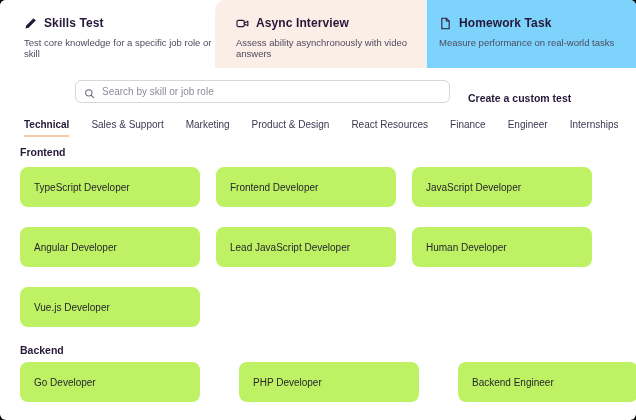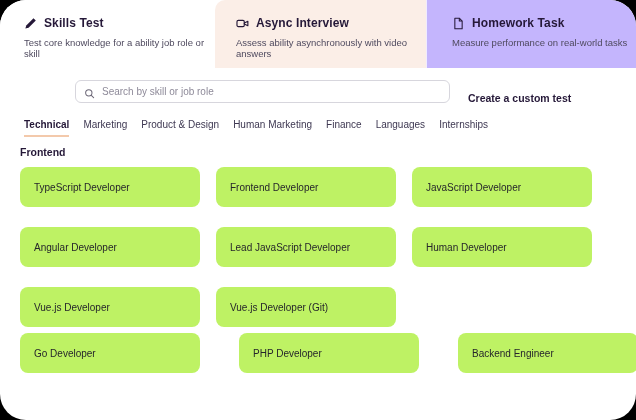--- a/index.html
+++ b/index.html
@@ -3,30 +3,30 @@
 <meta charset="utf-8">
 <style>
   * { box-sizing: border-box; margin: 0; padding: 0; }
   html, body { width: 636px; height: 420px; background: #000; }
   body { font-family: "Liberation Sans", sans-serif; }
 
   .app {
     position: relative;
     width: 636px; height: 420px;
     background: #ffffff;
-    border-radius: 26px;
+    border-radius: 6px;
     overflow: hidden;
   }
 
   
   .type-tabs { display: flex; height: 68px; }
   .type-tab { padding: 16px 0 0 24px; cursor: pointer; }
   .type-tab.t1 { width: 215px; background: #ffffff; }
   .type-tab.t2 { width: 211px; background: #fbeee7; padding-left: 21px; border-top-left-radius: 10px; }
-  .type-tab.t3 { flex: 1; background: #c4b5fd; padding-left: 25px; border-left: 1px solid rgba(255,255,255,.75); }
+  .type-tab.t3 { flex: 1; background: #7dd3fc; padding-left: 12px; border-left: 1px solid rgba(255,255,255,.75); }
   .type-head { display: flex; align-items: center; gap: 7px; color: #251838; font-weight: 700; font-size: 12px; letter-spacing: .1px; }
   .type-head .ticon { display: inline-flex; width: 13px; height: 13px; color: #251838; flex: 0 0 auto; }
   .type-head .ticon svg { width: 100%; height: 100%; }
   .type-desc { margin-top: 7px; font-size: 9.5px; color: #4f4a5f; }
 
   
   .search-row { display: flex; align-items: center; margin: 10px 20px 0 75px; }
   .search-box { position: relative; width: 375px; }
   .search-box input {
     width: 100%; height: 23px;
@@ -34,21 +34,21 @@
     padding: 0 24px 0 26px;
     font-family: "Liberation Sans", sans-serif;
     font-size: 10px; color: #3a3a42; outline: none; background: #fff;
   }
   .search-box input::placeholder { color: #8e8a99; }
   .search-glyph { position: absolute; left: 9px; top: 5px; width: 11px; height: 11px; color: #6d6878; pointer-events: none; }
   .search-glyph svg { width: 100%; height: 100%; }
   .create-link { margin-left: 18px; font-size: 10.5px; font-weight: 700; color: #251838; cursor: pointer; white-space: nowrap; margin-top: 14px; }
 
   
-  .cat-tabs { display: flex; align-items: flex-start; gap: 14px; margin: 15px 16px 0 24px; }
+  .cat-tabs { display: flex; align-items: flex-start; gap: 22px; margin: 15px 16px 0 24px; }
   .cat-tab { font-size: 10px; color: #3e3852; padding-bottom: 5px; border-bottom: 2px solid transparent; cursor: pointer; white-space: nowrap; }
   .cat-tab.active { font-weight: 700; color: #251838; border-bottom-color: #f3c9ab; }
 
   
   .section-title { margin: 9px 0 0 20px; font-size: 10.5px; font-weight: 700; color: #251838; }
   .section-title.backend { margin-top: 17px; }
   .card-grid { display: grid; grid-template-columns: repeat(3, 180px); column-gap: 16px; row-gap: 20px; margin: 9px 0 0 20px; }
   .card-grid.first { margin-top: 9px; }
   .card-grid.second { margin-top: 6px; gap: 39px; }
   .role-card {
@@ -65,21 +65,21 @@
   <div class="type-tabs">
     <div class="type-tab t1">
       <div class="type-head">
         <span class="ticon">
           <svg viewBox="0 0 16 16">
               <path d="M11.7 1.5 L14.5 4.3 L5.6 13.2 L1.7 14.3 L2.8 10.4 Z" fill="currentColor"></path>
             </svg>
         </span>
         <span>Skills Test</span>
       </div>
-      <div class="type-desc">Test core knowledge for a ability job role or skill</div>
+      <div class="type-desc">Test core knowledge for a specific job role or skill</div>
     </div>
     <div class="type-tab t2">
       <div class="type-head">
         <span class="ticon">
           <svg viewBox="0 0 16 16" fill="none" stroke="currentColor" stroke-width="1.4" stroke-linejoin="round">
               <rect x="1.2" y="4.2" width="9" height="7.6" rx="1.6"></rect>
               <path d="M10.2 7.4 L14.6 5.2 V10.8 L10.2 8.6 Z"></path>
             </svg>
         </span>
         <span>Async Interview</span>
@@ -108,40 +108,41 @@
             <path d="M10.6 10.6 L14 14"></path>
           </svg>
       </span>
       <input type="text" placeholder="Search by skill or job role" style="">
     </div>
     <div class="create-link">Create a custom test</div>
   </div>
 
   <div class="cat-tabs">
     <div class="cat-tab active">Technical</div>
+    <div class="cat-tab">Sales &amp; Support</div>
     <div class="cat-tab">Marketing</div>
     <div class="cat-tab">Product &amp; Design</div>
-    <div class="cat-tab">Human Marketing</div>
+    <div class="cat-tab">React Resources</div>
     <div class="cat-tab">Finance</div>
-    <div class="cat-tab">Languages</div>
+    <div class="cat-tab">Engineer</div>
     <div class="cat-tab">Internships</div>
 
   </div>
 
   <div class="section-title">Frontend</div>
   <div class="card-grid first">
     <div class="role-card">TypeScript Developer</div>
     <div class="role-card">Frontend Developer</div>
     <div class="role-card">JavaScript Developer</div>
     <div class="role-card">Angular Developer</div>
     <div class="role-card">Lead JavaScript Developer</div>
     <div class="role-card">Human Developer</div>
     <div class="role-card">Vue.js Developer</div>
-    <div class="role-card">Vue.js Developer (Git)</div>
   </div>
 
+  <div class="section-title backend">Backend</div>
   <div class="card-grid second">
     <div class="role-card">Go Developer</div>
     <div class="role-card">PHP Developer</div>
     <div class="role-card">Backend Engineer</div>
   </div>
 
 </div>
 
 </body></html>

